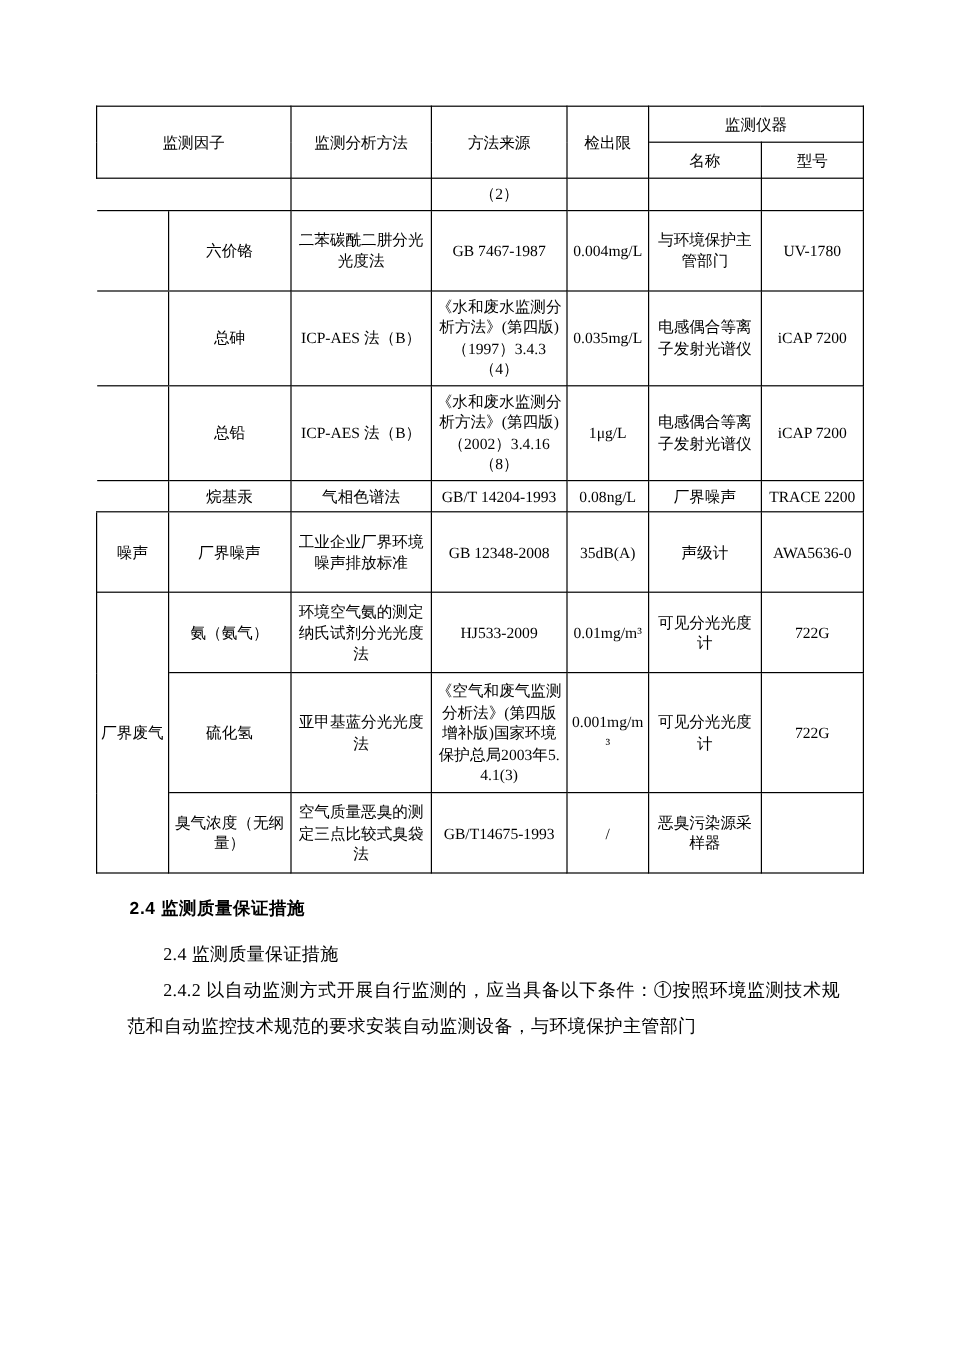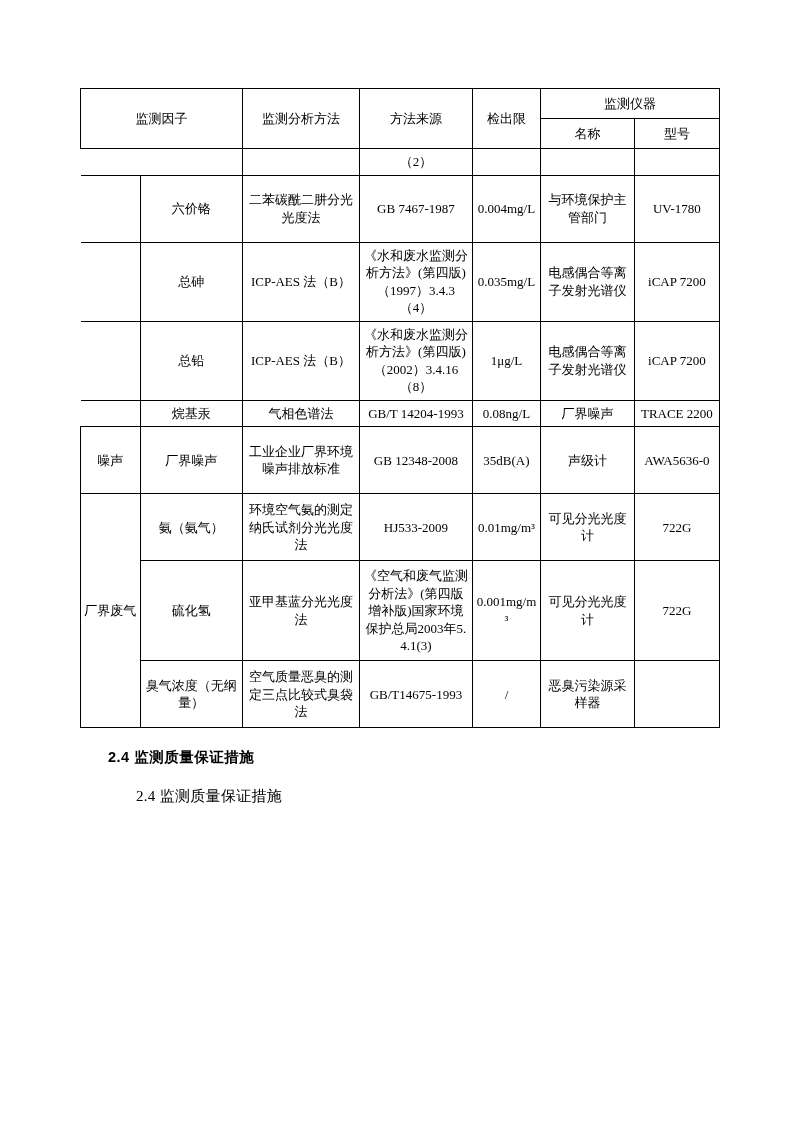--- a/index.html
+++ b/index.html
@@ -185,15 +185,16 @@
         <td>恶臭污染源采样器</td>
         <td></td>
       </tr>
     </tbody>
   </table>
 
   <h2 class="section">2.4 监测质量保证措施</h2>
 
   <div class="body-block">
     <p class="para">2.4 监测质量保证措施</p>
+    <p class="para">2.4.2 以自动监测方式开展自行监测的，应当具备以下条件：①按照环境监测技术规范和自动监控技术规范的要求安装自动监测设备，与环境保护主管部门</p>
   </div>
 
 </div>
 
 </body></html>

